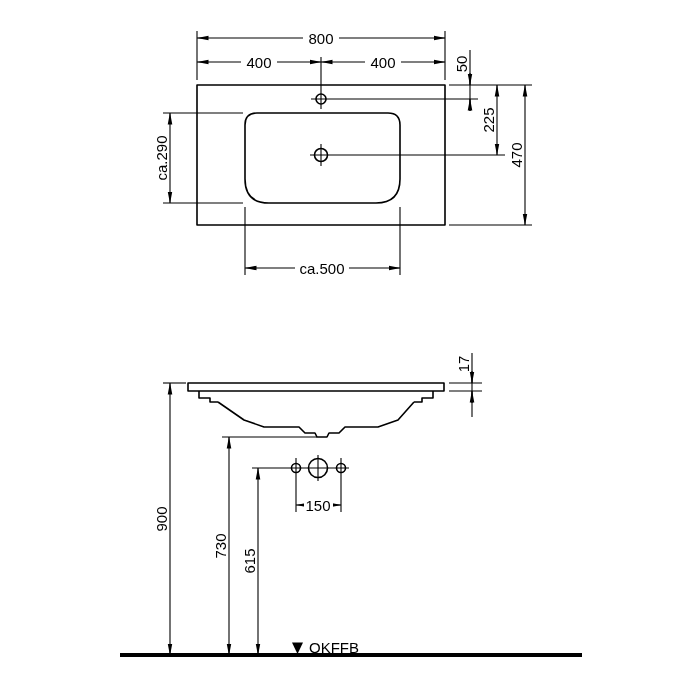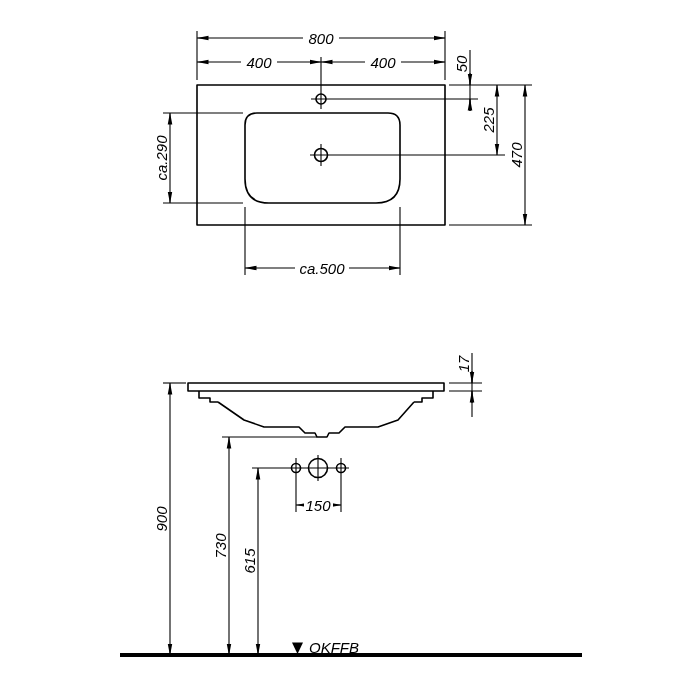--- a/index.html
+++ b/index.html
@@ -1,17 +1,17 @@
 <!DOCTYPE html>
 <html style="--line-color: #000000; --bg-color: #ffffff;"><head>
 <meta charset="utf-8">
 <style>
   :root { --line-color:#000000; --bg-color:#ffffff; }
   html,body { margin:0; padding:0; background:var(--bg-color,#fff); }
-  .stage { width:700px; height:700px; margin:0 auto; background:var(--bg-color,#fff);font-style:italic; }
+  .stage { width:700px; height:700px; margin:0 auto; background:var(--bg-color,#fff); }
   svg { display:block; }
   .obj  { stroke:var(--line-color,#000); stroke-width:1.6; fill:none; stroke-linejoin:round; }
   .dim  { stroke:var(--line-color,#000); stroke-width:1.1; fill:none; }
   .thick{ stroke:var(--line-color,#000); stroke-width:3.8; fill:none; }
   .bg   { fill:var(--bg-color,#fff); stroke:none; }
   text  { font-family:"Liberation Sans", sans-serif; font-size:15px; fill:var(--line-color,#000); }
   #arrow path { fill:var(--line-color,#000); stroke:none; }
   .tri  { fill:var(--line-color,#000); stroke:none; }
 </style>
 </head>

